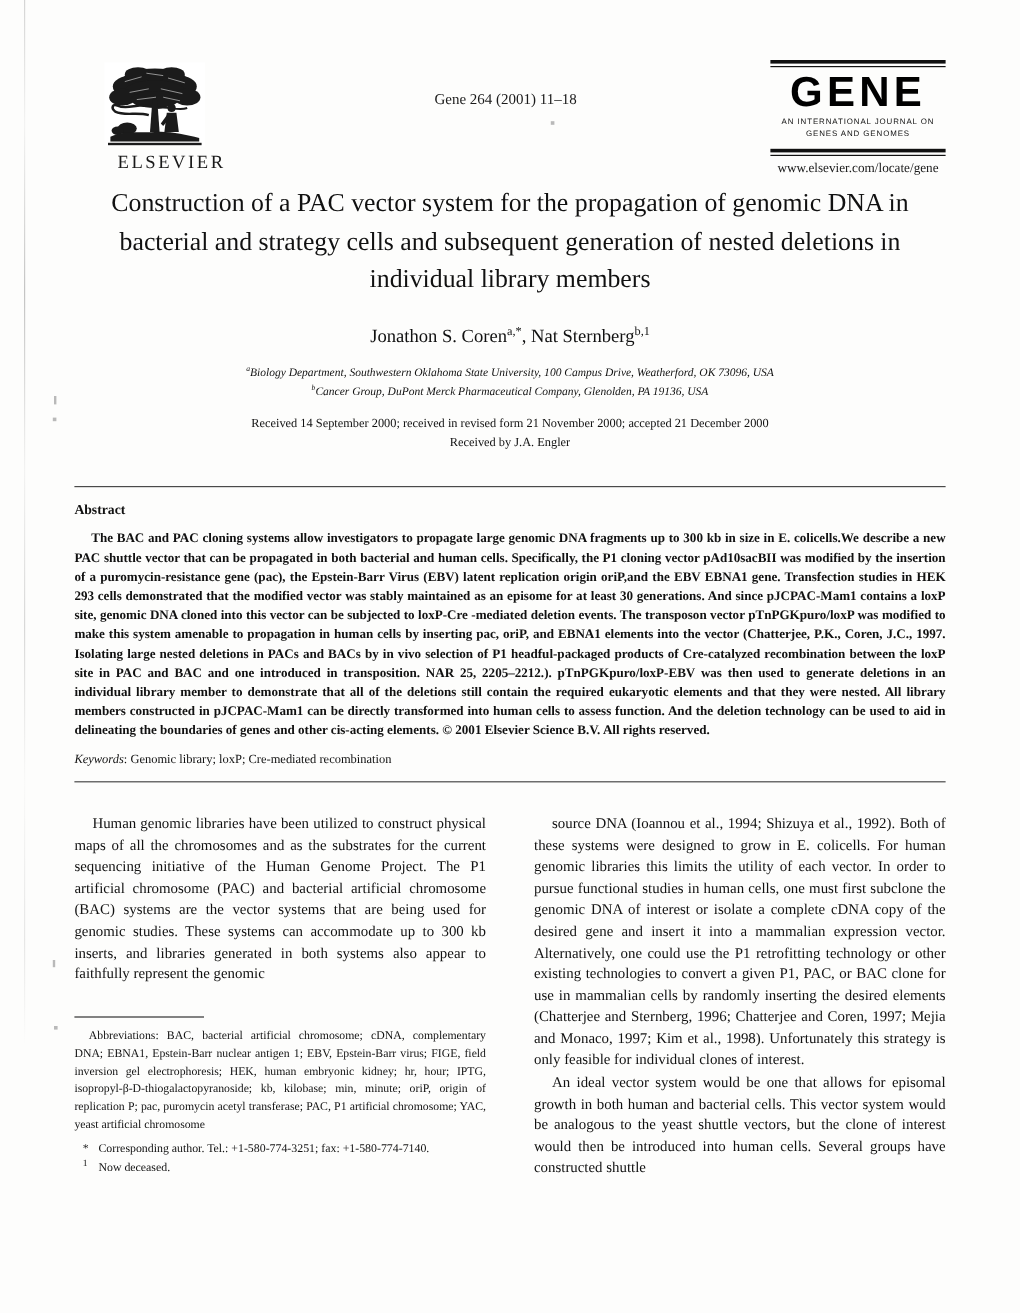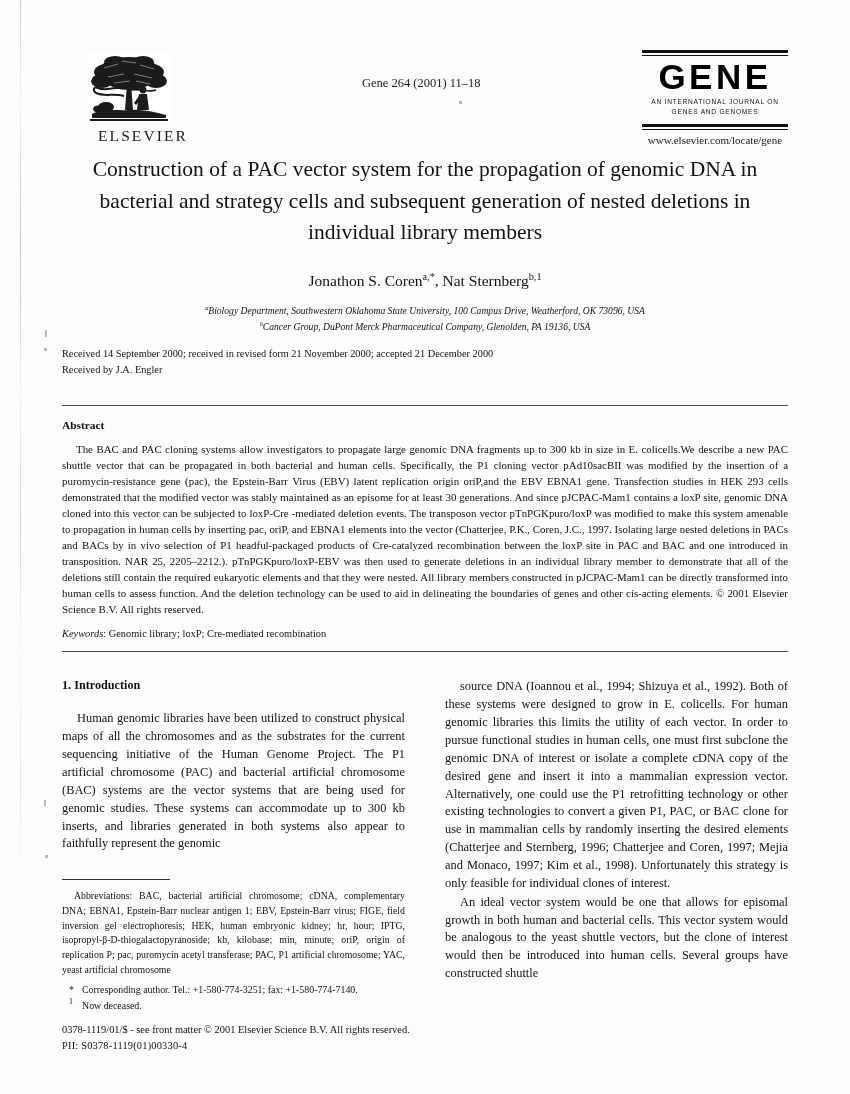--- a/index.html
+++ b/index.html
@@ -120,20 +120,21 @@
   .affil {
     margin-top: 13px;
     text-align: center;
     font-style: italic;
     font-size: 9.6px;
     line-height: 1.65;
     color: #111;
   }
   .received {
     margin-top: 12px;
+    text-align: center;
     font-size: 10.3px;
     line-height: 1.5;
     color: #111;
   }
 
   
   .hr-wide {
     margin-top: 28px;
     height: 1px;
     background: #4a4a4a;
@@ -144,20 +145,21 @@
     font-size: 11.4px;
     color: #111;
   }
   .abstract-body {
     margin-top: 11px;
     font-size: 10.9px;
     line-height: 1.46;
     text-align: justify;
     text-indent: 14px;
     color: #111;
+    font-weight: bold;
   }
   .keywords {
     margin-top: 11px;
     font-size: 10.4px;
     color: #111;
   }
   .keywords i { font-style: italic; }
   .hr-wide2 {
     margin-top: 12px;
     height: 1px;
@@ -340,21 +342,20 @@
     <div class="abstract-head">Abstract</div>
     <div class="abstract-body">The BAC and PAC cloning systems allow investigators to propagate large genomic DNA fragments up to 300 kb in size in E. colicells.We describe a new PAC shuttle vector that can be propagated in both bacterial and human cells. Specifically, the P1 cloning vector pAd10sacBII was modified by the insertion of a puromycin-resistance gene (pac), the Epstein-Barr Virus (EBV) latent replication origin oriP,and the EBV EBNA1 gene. Transfection studies in HEK 293 cells demonstrated that the modified vector was stably maintained as an episome for at least 30 generations. And since pJCPAC-Mam1 contains a loxP site, genomic DNA cloned into this vector can be subjected to loxP-Cre -mediated deletion events. The transposon vector pTnPGKpuro/loxP was modified to make this system amenable to propagation in human cells by inserting pac, oriP, and EBNA1 elements into the vector (Chatterjee, P.K., Coren, J.C., 1997. Isolating large nested deletions in PACs and BACs by in vivo selection of P1 headful-packaged products of Cre-catalyzed recombination between the loxP site in PAC and BAC and one introduced in transposition. NAR 25, 2205–2212.). pTnPGKpuro/loxP-EBV was then used to generate deletions in an individual library member to demonstrate that all of the deletions still contain the required eukaryotic elements and that they were nested. All library members constructed in pJCPAC-Mam1 can be directly transformed into human cells to assess function. And the deletion technology can be used to aid in delineating the boundaries of genes and other cis-acting elements. © 2001 Elsevier Science B.V. All rights reserved.</div>
     <div class="keywords">
       <i>Keywords</i><span>: Genomic library; loxP; Cre-mediated recombination</span>
     </div>
     <div class="hr-wide2"></div>
 
     <div class="columns">
 
       <div class="col col-left">
-        <div class="sec-head">1. Introduction</div>
         <p class="para">Human genomic libraries have been utilized to construct physical maps of all the chromosomes and as the substrates for the current sequencing initiative of the Human Genome Project. The P1 artificial chromosome (PAC) and bacterial artificial chromosome (BAC) systems are the vector systems that are being used for genomic studies. These systems can accommodate up to 300 kb inserts, and libraries generated in both systems also appear to faithfully represent the genomic</p>
 
         <div class="footnote-zone">
           <div class="fn-rule"></div>
           <p class="fn-text">Abbreviations: BAC, bacterial artificial chromosome; cDNA, complementary DNA; EBNA1, Epstein-Barr nuclear antigen 1; EBV, Epstein-Barr virus; FIGE, field inversion gel electrophoresis; HEK, human embryonic kidney; hr, hour; IPTG, isopropyl-β-D-thiogalactopyranoside; kb, kilobase; min, minute; oriP, origin of replication P; pac, puromycin acetyl transferase; PAC, P1 artificial chromosome; YAC, yeast artificial chromosome</p>
           <ul class="fn-list">
             <li>
               <span class="marker">*</span><span>Corresponding author. Tel.: +1-580-774-3251; fax: +1-580-774-7140.</span>
             </li>
             <li>
@@ -365,18 +366,14 @@
       </div>
 
       <div class="col col-right">
         <p class="para">source DNA (Ioannou et al., 1994; Shizuya et al., 1992). Both of these systems were designed to grow in E. colicells. For human genomic libraries this limits the utility of each vector. In order to pursue functional studies in human cells, one must first subclone the genomic DNA of interest or isolate a complete cDNA copy of the desired gene and insert it into a mammalian expression vector. Alternatively, one could use the P1 retrofitting technology or other existing technologies to convert a given P1, PAC, or BAC clone for use in mammalian cells by randomly inserting the desired elements (Chatterjee and Sternberg, 1996; Chatterjee and Coren, 1997; Mejia and Monaco, 1997; Kim et al., 1998). Unfortunately this strategy is only feasible for individual clones of interest.</p>
         <p class="para">An ideal vector system would be one that allows for episomal growth in both human and bacterial cells. This vector system would be analogous to the yeast shuttle vectors, but the clone of interest would then be introduced into human cells. Several groups have constructed shuttle</p>
       </div>
 
     </div>
   </div>
 
-  <div class="footer">
-    <div>0378-1119/01/$ - see front matter © 2001 Elsevier Science B.V. All rights reserved.</div>
-    <div class="pii">PII: S0378-1119(01)00330-4</div>
-  </div>
 
 </div>
 
 </body></html>

